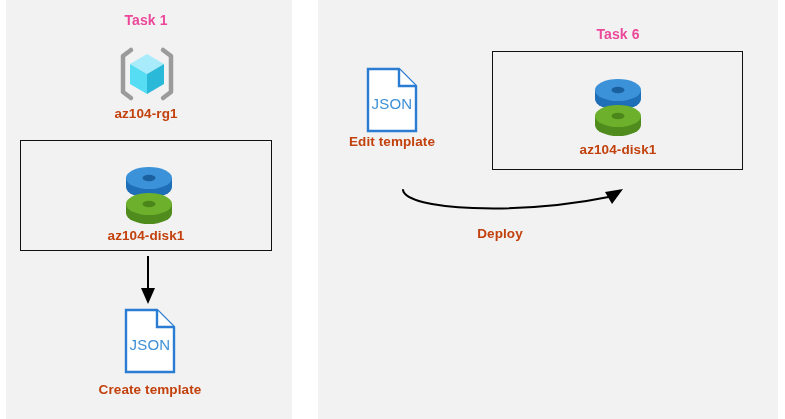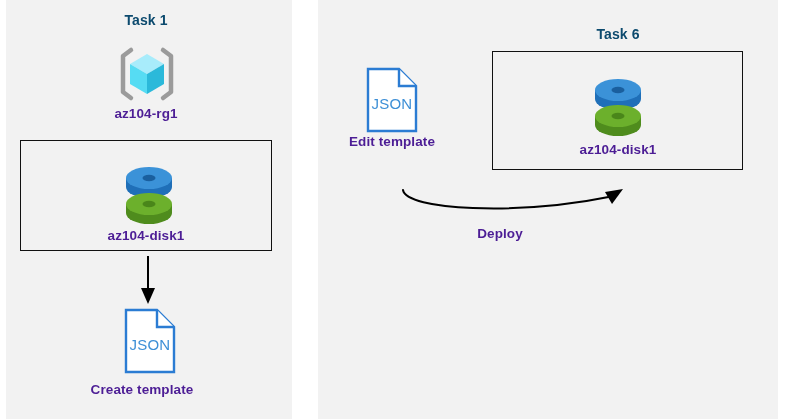--- a/index.html
+++ b/index.html
@@ -19,38 +19,38 @@
     position: absolute;
     background: #f2f2f2;
   }
   #panel-task1 { left: 6px;   top: 0px; width: 286px; height: 419px; }
   #panel-task2 { left: 318px; top: 0px; width: 460px; height: 419px; }
 
   .panel-title {
     position: absolute;
     font-size: 14px;
     font-weight: bold;
-    color: #0c4a6e;
+    color: #ec4899;
     text-align: center;
     white-space: nowrap;
     letter-spacing: .1px;
   }
 
   .group-box {
     position: absolute;
     border: 1.6px solid #111111;
     background: #f2f2f2;
     box-sizing: border-box;
   }
 
   .caption {
     position: absolute;
     font-size: 13.5px;
     font-weight: bold;
-    color: #4c1d95;
+    color: #c2410c;
     text-align: center;
     white-space: nowrap;
     letter-spacing: .1px;
   }
 
   .icon-wrap { position: absolute; }
   svg { display: block; overflow: visible; }
 
   .json-label {
     font-family: "Liberation Sans", sans-serif;
@@ -108,21 +108,21 @@
 </div>
 
 <div class="icon-wrap" style="left:124px; top:308px;">
   <svg width="52" height="66" viewBox="0 0 52 66">
     <path d="M2 2 L33 2 L50 19 L50 64 L2 64 Z" fill="#ffffff" stroke="#2b7cd3" stroke-width="2.4" stroke-linejoin="miter"></path>
     <path d="M33 2 L33 19 L50 19" fill="#ffffff" stroke="#2b7cd3" stroke-width="2.4" stroke-linejoin="miter"></path>
     <text class="json-label" x="26" y="42" text-anchor="middle">JSON</text>
   </svg>
 </div>
 
-<div class="caption" style="left:52px; top:382px; width:180px;">Create template</div>
+<div class="caption" style="left:60px; top:382px; width:180px;">Create template</div>
 
 <div class="panel" id="panel-task2"></div>
 
 <div class="panel-title" style="left:548px; top:26px; width:140px;">Task 6</div>
 
 <div class="icon-wrap" style="left:366px; top:67px;">
   <svg width="52" height="66" viewBox="0 0 52 66">
     <path d="M2 2 L33 2 L50 19 L50 64 L2 64 Z" fill="#ffffff" stroke="#2b7cd3" stroke-width="2.4" stroke-linejoin="miter"></path>
     <path d="M33 2 L33 19 L50 19" fill="#ffffff" stroke="#2b7cd3" stroke-width="2.4" stroke-linejoin="miter"></path>
     <text class="json-label" x="26" y="42" text-anchor="middle">JSON</text>

